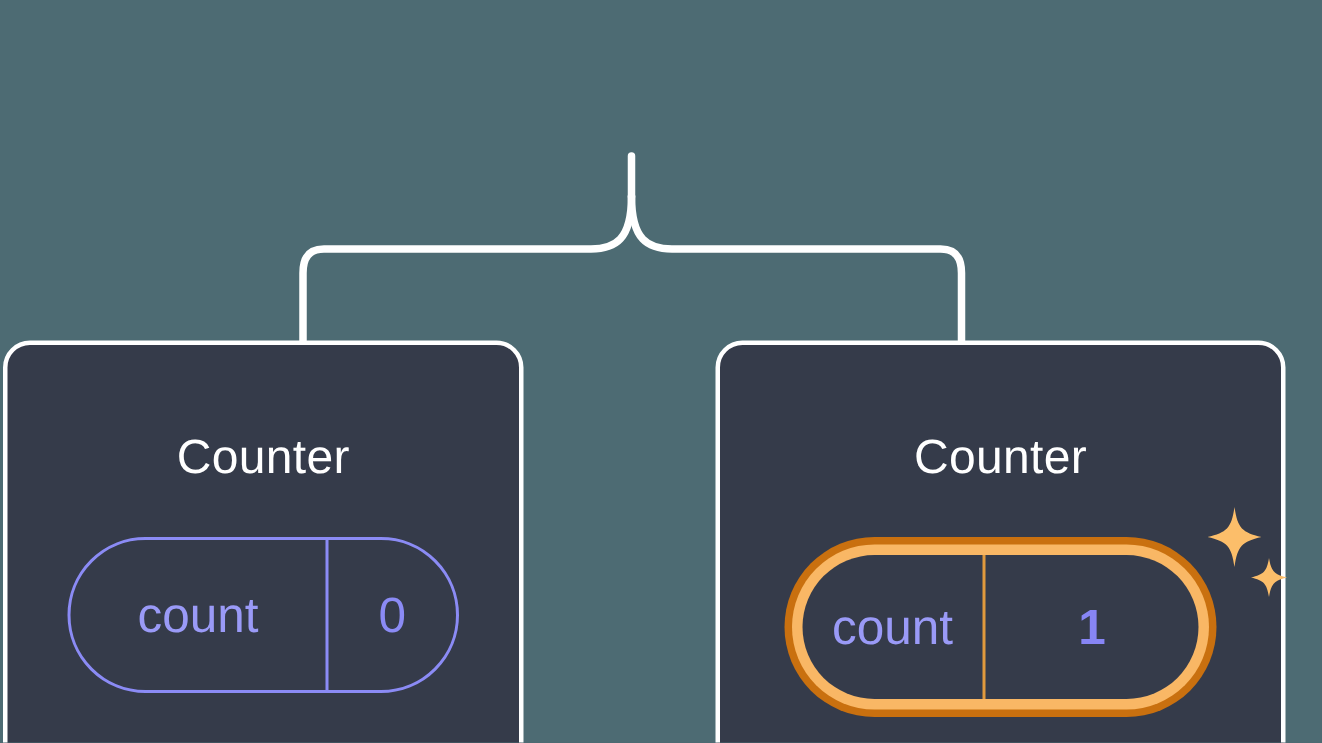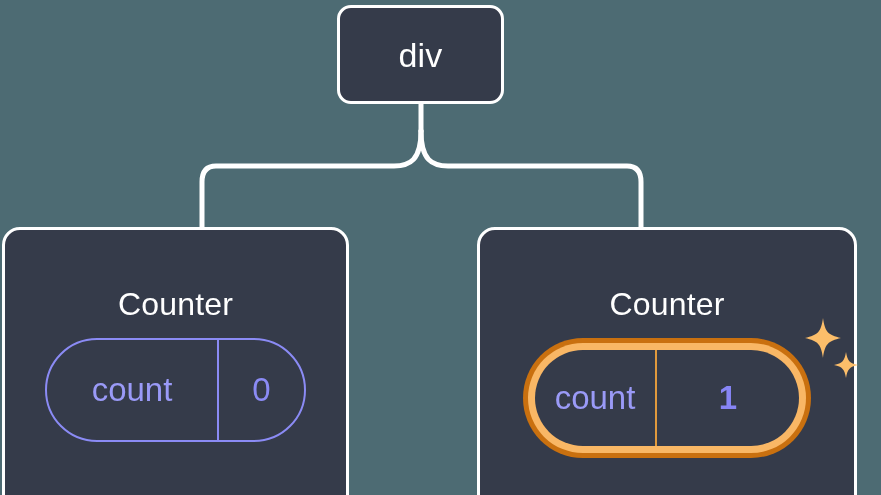--- a/index.html
+++ b/index.html
@@ -78,21 +78,21 @@
     color: #ffffff;
     font-size: 32px;
     line-height: 1;
     letter-spacing: 0.2px;
     margin-top: 16px;
   }
 
   
   .pill-wrap {
     position: relative;
-    margin-top: 18px;
+    margin-top: 38px;
   }
 
   .pill {
     position: relative;
     display: flex;
     align-items: stretch;
     box-sizing: border-box;
     border-radius: 999px;
     background: transparent;
   }
@@ -186,23 +186,20 @@
 
   <svg id="connectors" viewBox="0 0 881 495">
 
     <path d="M 421 104 L 421 131" fill="none" stroke="#ffffff" stroke-width="5" stroke-linecap="round"></path>
 
     <path d="M 421 131 C 421 160 410 166 394 166 L 216 166 C 206 166 202 172 202 182 L 202 227" fill="none" stroke="#ffffff" stroke-width="5" stroke-linecap="round" stroke-linejoin="round"></path>
 
     <path d="M 421 131 C 421 160 432 166 448 166 L 627 166 C 637 166 641 172 641 182 L 641 227" fill="none" stroke="#ffffff" stroke-width="5" stroke-linecap="round" stroke-linejoin="round"></path>
   </svg>
 
-  <div class="node" id="node-div">
-    <span class="node-title">div</span>
-  </div>
 
   <div class="node counter-node" id="node-counter-left">
     <span class="node-title">Counter</span>
 
     <div class="pill-wrap">
       <div class="pill pill-plain">
         <div class="pill-key">count</div>
         <div class="pill-val">0</div>
       </div>
     </div>

